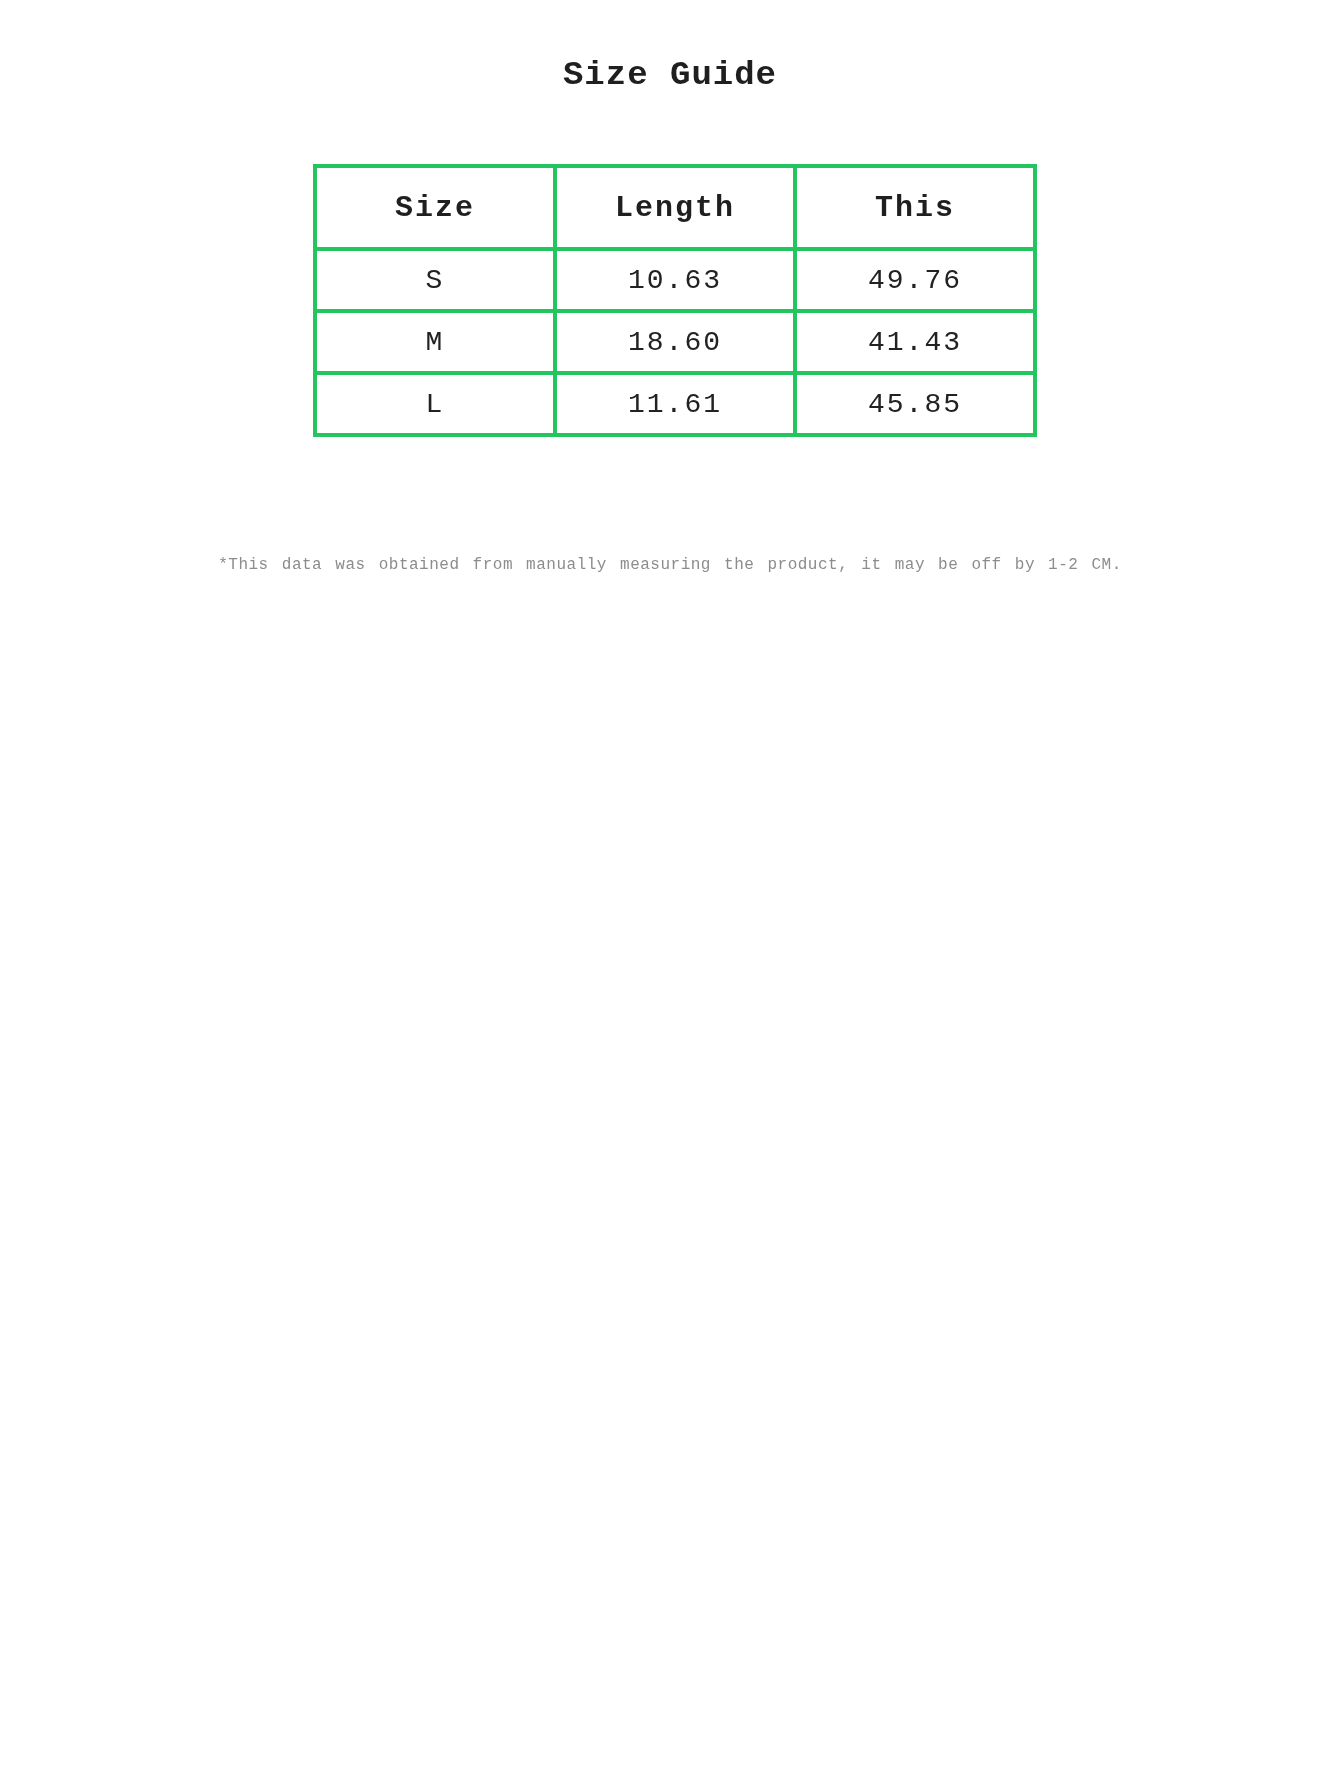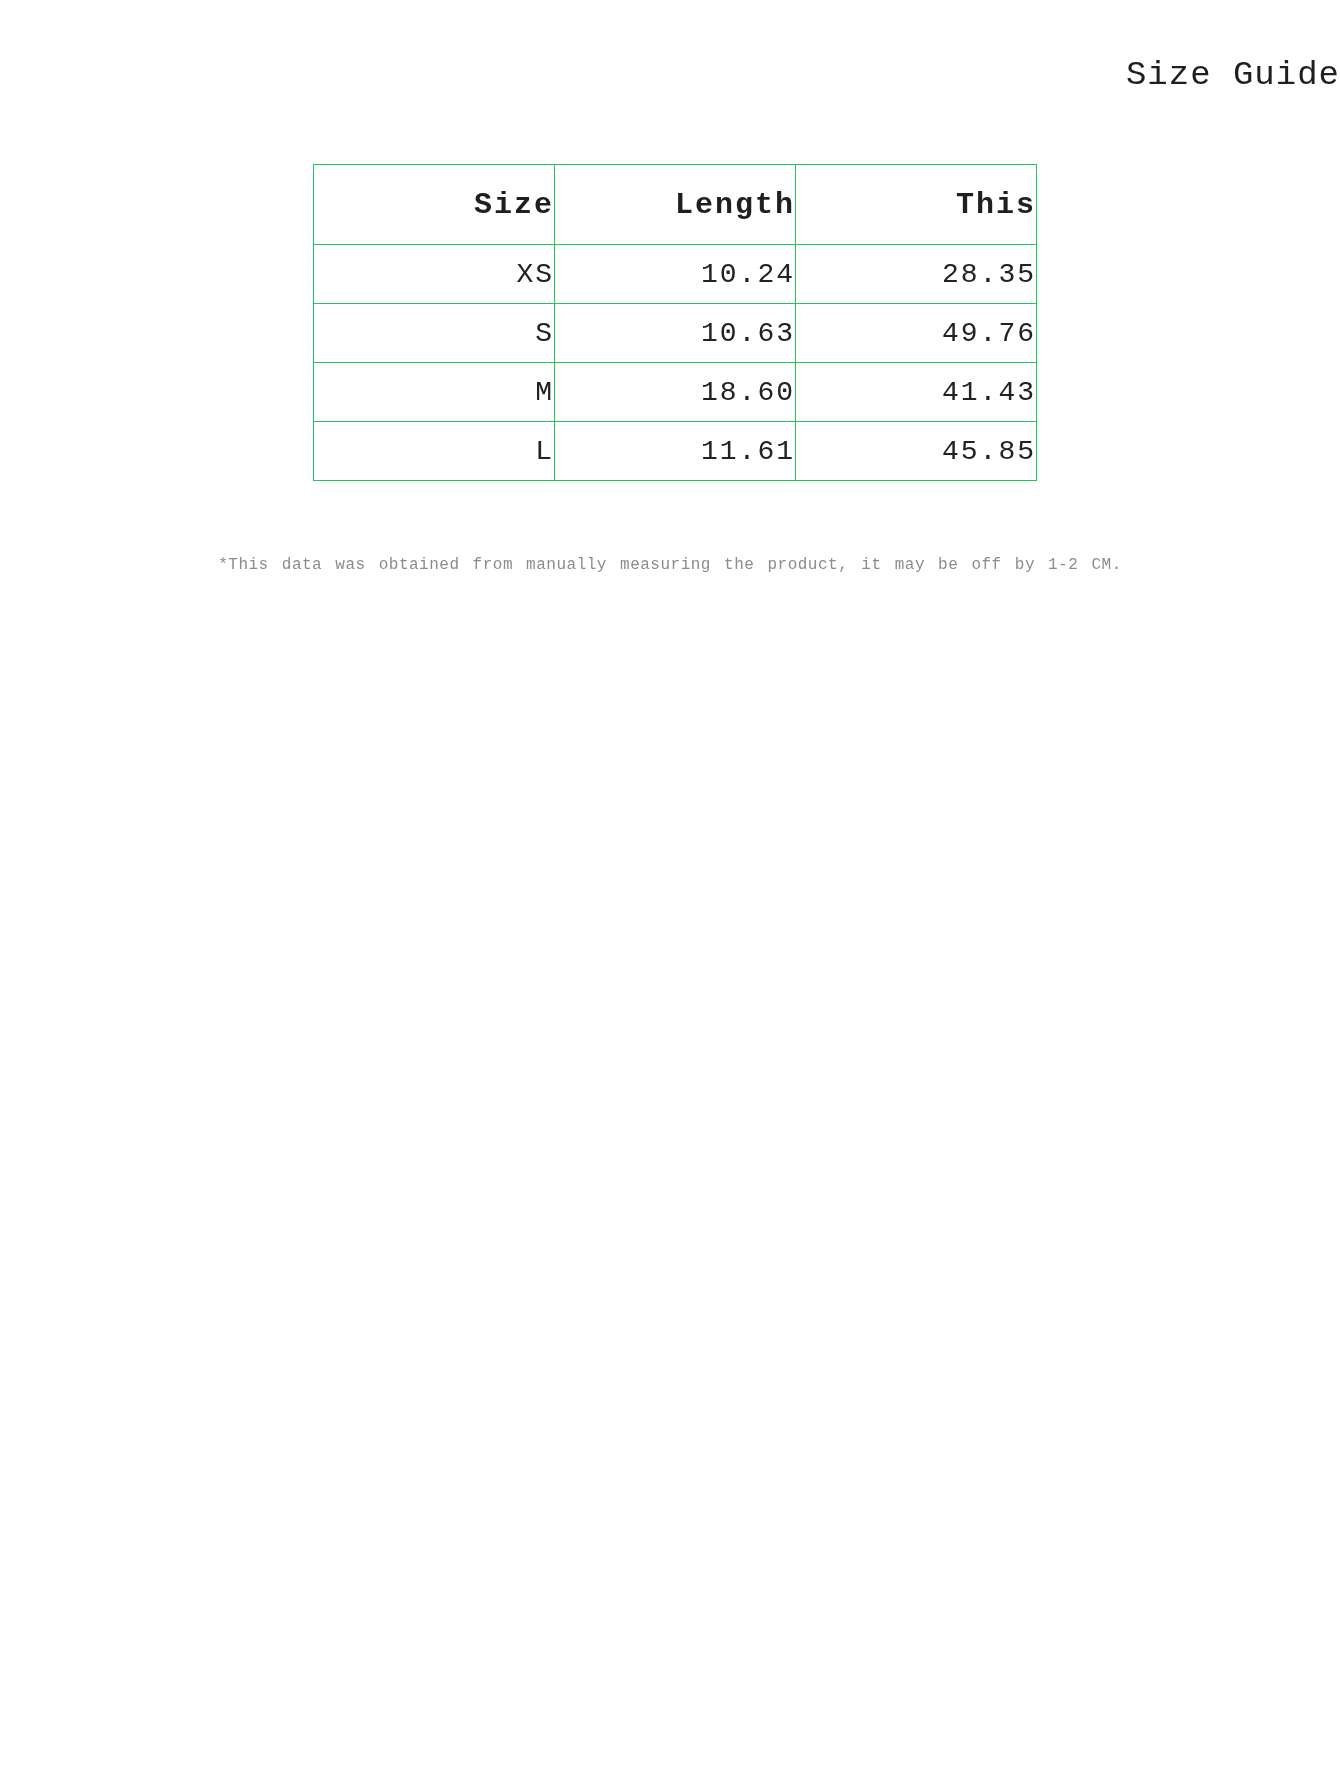--- a/index.html
+++ b/index.html
@@ -15,40 +15,40 @@
     overflow: hidden;
     font-family: "Liberation Mono", "DejaVu Sans Mono", monospace;
     color: #1f1f1f;
   }
   .title {
     position: absolute;
     top: 52px;
     left: 0;
     width: 1340px;
     margin: 0;
-    text-align: right;
+    text-align: center;
     font-size: 34px;
     line-height: 46px;
-    font-weight: 400;
+    font-weight: 700;
     letter-spacing: 1px;
     color: #1f1f1f;
   }
   .size-table {
     position: absolute;
     top: 164px;
     left: 313px;
     width: 724px;
     border-collapse: collapse;
     table-layout: fixed;
     background: #ffffff;
   }
   .size-table th,
   .size-table td {
-    border: 1px solid #22c55e;
-    text-align: right;
+    border: 4px solid #22c55e;
+    text-align: center;
     vertical-align: middle;
     padding: 0;
     letter-spacing: 2px;
   }
   .size-table th {
     height: 79px;
     font-size: 30px;
     font-weight: 700;
     color: #1f1f1f;
   }
@@ -82,25 +82,20 @@
   <table class="size-table">
     <thead>
       <tr>
         <th>Size</th>
         <th>Length</th>
         <th>This</th>
       </tr>
     </thead>
     <tbody>
       <tr>
-        <td>XS</td>
-        <td>10.24</td>
-        <td>28.35</td>
-      </tr>
-      <tr>
         <td>S</td>
         <td>10.63</td>
         <td>49.76</td>
       </tr>
       <tr>
         <td>M</td>
         <td>18.60</td>
         <td>41.43</td>
       </tr>
       <tr>

